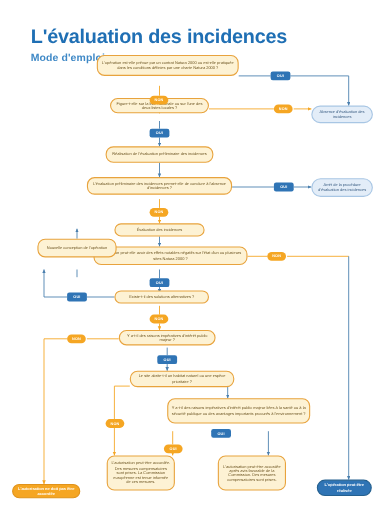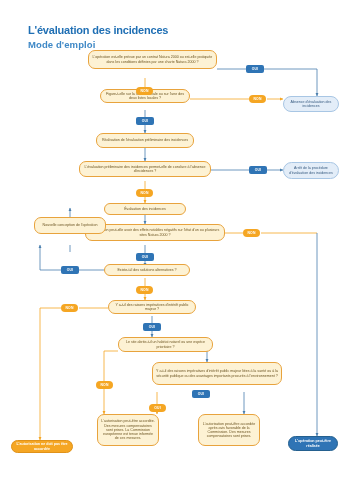--- a/index.html
+++ b/index.html
@@ -7,21 +7,21 @@
     width:344px;height:480px;
     background:#ffffff;
     font-family:"Liberation Sans",sans-serif;
     overflow:hidden;
     position:relative;
   }
   #chart{position:absolute;left:0;top:0;width:344px;height:480px;}
 
   .title-wrap{position:absolute;left:28px;top:24px;}
   .title{
-    font-size:11px;font-weight:bold;color:#1f6fb4;
+    font-size:18px;font-weight:bold;color:#1f6fb4;
     letter-spacing:-0.2px;line-height:1.1;white-space:nowrap;
   }
   .subtitle{
     font-size:9.5px;font-weight:bold;color:#3e88c6;
     margin-top:3px;letter-spacing:0.1px;
   }
 
   .node{
     position:absolute;
     box-sizing:border-box;

